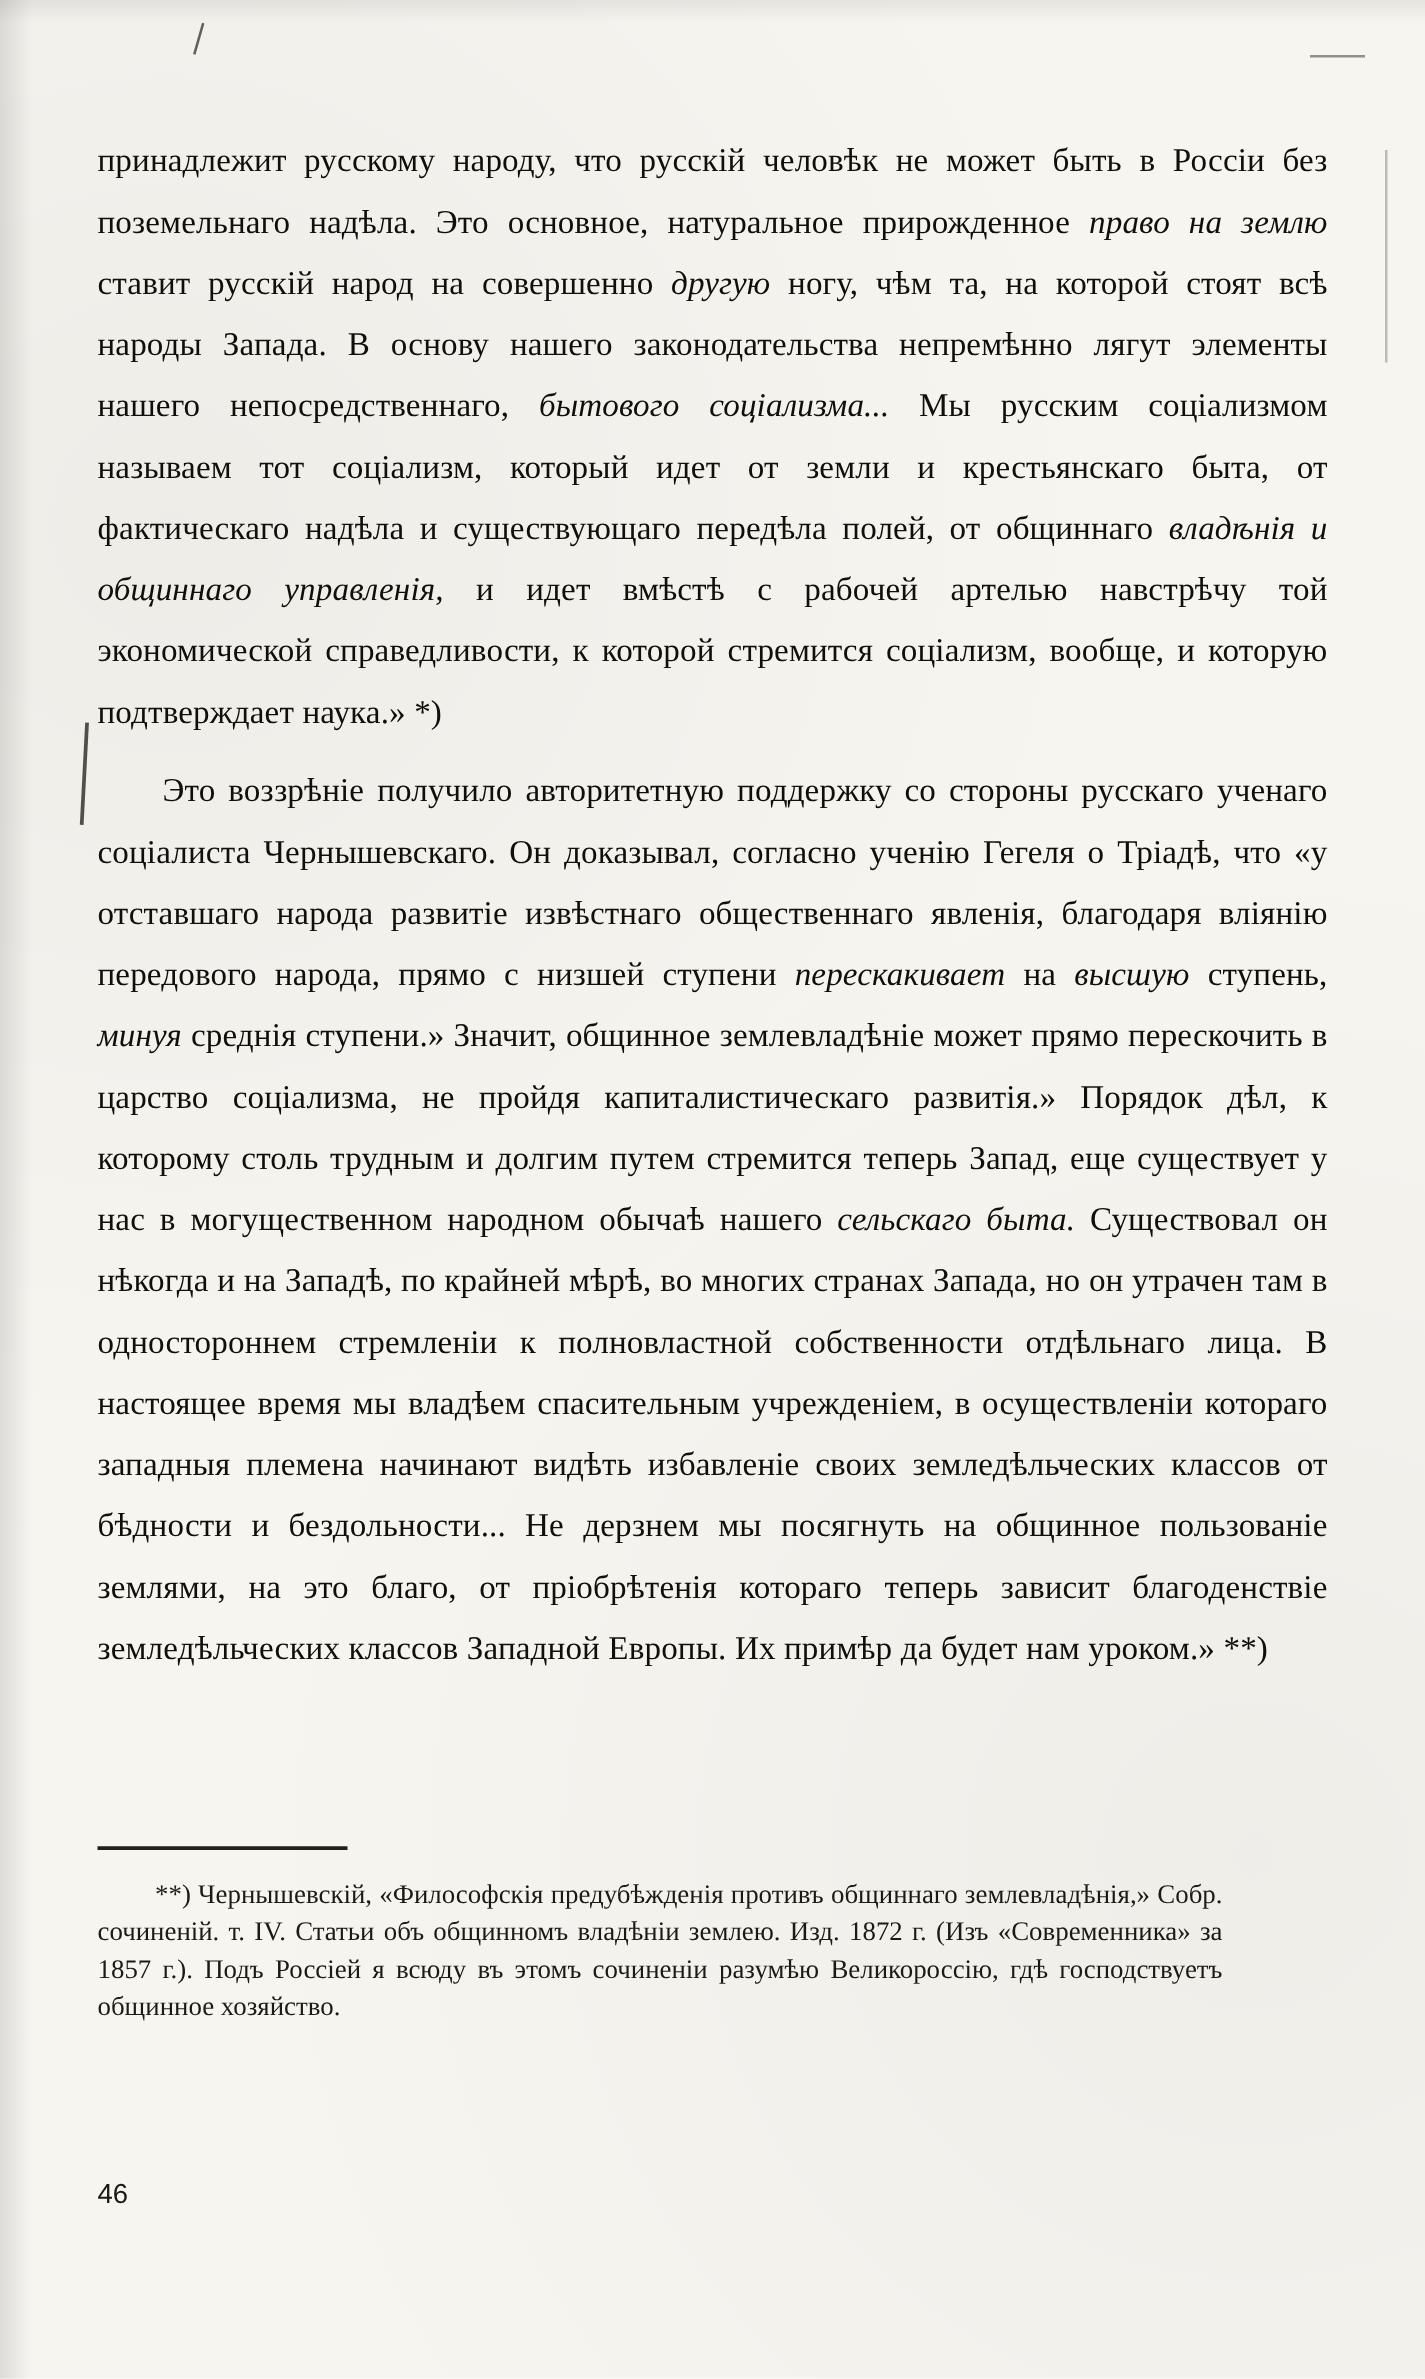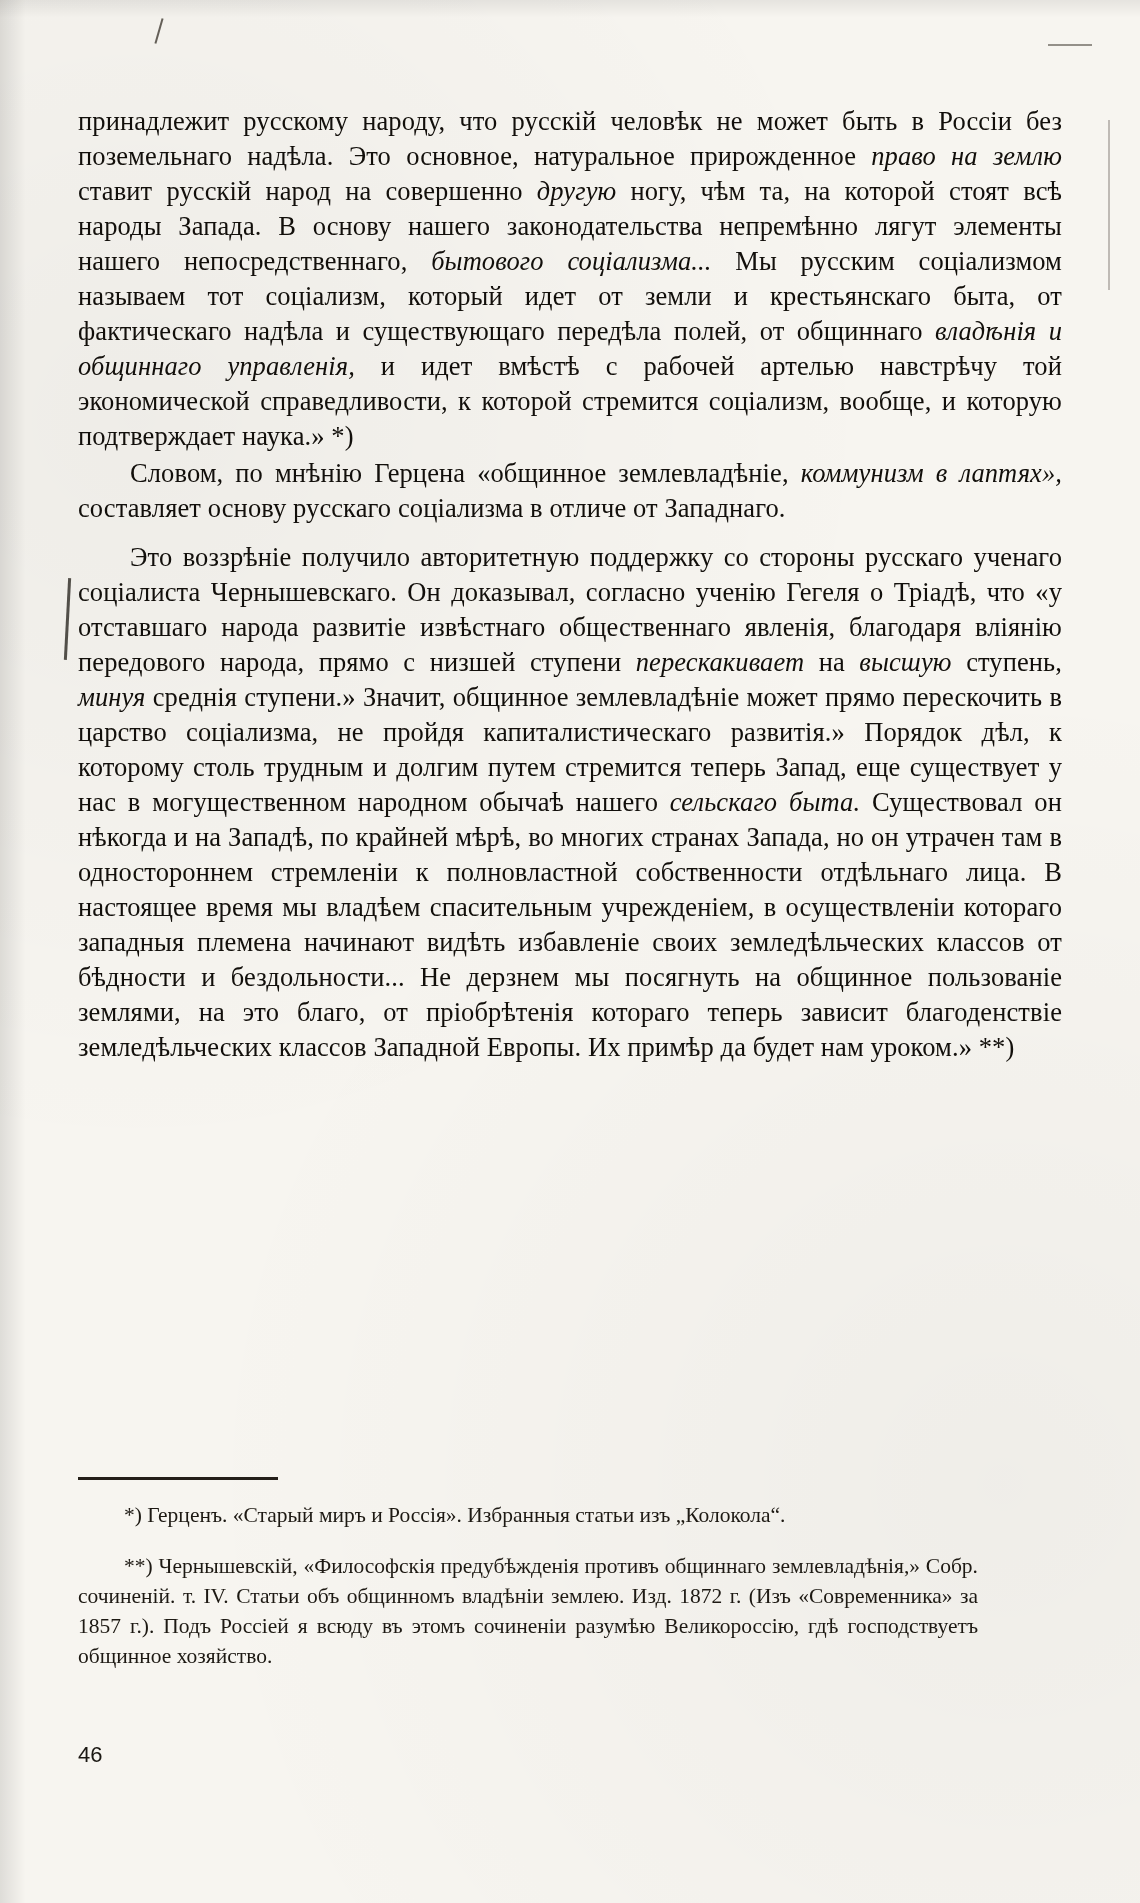--- a/index.html
+++ b/index.html
@@ -44,21 +44,21 @@
   }
   .text-column {
     position: absolute;
     left: 78px;
     top: 104px;
     width: 984px;
   }
   p.body-par {
     margin: 0;
     font-size: 26.5px;
-    line-height: 35px;
+    line-height: 49px;
     text-align: justify;
     text-justify: inter-word;
     letter-spacing: 0.1px;
     color: #120f0b;
   }
   p.body-par + p.body-par {
     margin-top: 2px;
   }
   p.indent {
     text-indent: 52px;
@@ -152,25 +152,23 @@
   <div class="margin-mark-a"></div>
   <div class="margin-mark-b"></div>
   <div class="margin-mark-c"></div>
   <div class="margin-mark-d"></div>
   <div class="speck" style="left:120px;top:700px;width:3px;height:3px;"></div>
   <div class="speck" style="left:640px;top:640px;width:4px;height:3px;"></div>
   <div class="speck" style="left:980px;top:1180px;width:3px;height:4px;"></div>
 
   <div class="text-column">
     <p class="body-par"><span>принадлежит русскому народу, что русскій человѣк не может быть в Россіи без поземельнаго надѣла. Это основное, натуральное прирожденное </span><i>право на землю</i><span> ставит русскій народ на совершенно </span><i>другую</i><span> ногу, чѣм та, на которой стоят всѣ народы Запада. В основу нашего законодательства непремѣнно лягут элементы нашего непосредственнаго, </span><i>бытового соціализма...</i><span> Мы русским соціализмом называем тот соціализм, который идет от земли и крестьянскаго быта, от фактическаго надѣла и существующаго передѣла полей, от общиннаго </span><i>владѣнія и общиннаго управленія,</i><span> и идет вмѣстѣ с рабочей артелью навстрѣчу той экономической справедливости, к которой стремится соціализм, вообще, и которую подтверждает наука.» *)</span></p>
-    <p class="body-par indent"><span>Словом, по мнѣнію Герцена «общинное землевладѣніе, </span><i>коммунизм в лаптях»,</i><span> составляет основу русскаго соціализма в отличе от Западнаго.</span></p>
     <p class="body-par indent par-gap"><span>Это воззрѣніе получило авторитетную поддержку со стороны русскаго ученаго соціалиста Чернышевскаго. Он доказывал, согласно ученію Гегеля о Тріадѣ, что «у отставшаго народа развитіе извѣстнаго общественнаго явленія, благодаря вліянію передового народа, прямо с низшей ступени </span><i>перескакивает</i><span> на </span><i>высшую</i><span> ступень, </span><i>минуя</i><span> среднія ступени.» Значит, общинное землевладѣніе может прямо перескочить в царство соціализма, не пройдя капиталистическаго развитія.» Порядок дѣл, к которому столь трудным и долгим путем стремится теперь Запад, еще существует у нас в могущественном народном обычаѣ нашего </span><i>сельскаго быта.</i><span> Существовал он нѣкогда и на Западѣ, по крайней мѣрѣ, во многих странах Запада, но он утрачен там в одностороннем стремленіи к полновластной собственности отдѣльнаго лица. В настоящее время мы владѣем спасительным учрежденіем, в осуществленіи котораго западныя племена начинают видѣть избавленіе своих земледѣльческих классов от бѣдности и бездольности... Не дерзнем мы посягнуть на общинное пользованіе землями, на это благо, от пріобрѣтенія котораго теперь зависит благоденствіе земледѣльческих классов Западной Европы. Их примѣр да будет нам уроком.» **)</span></p>
   </div>
 
   <div class="footnote-rule"></div>
 
   <div class="footnotes">
-    <p class="fn ind"><span>*) Герценъ. «Старый миръ и Россія». Избранныя статьи изъ „Колокола“.</span></p>
     <p class="fn ind"><span>**) Чернышевскій, «Философскія предубѣжденія противъ общиннаго землевладѣнія,» Собр. сочиненій. т. IV. Статьи объ общинномъ владѣніи землею. Изд. 1872 г. (Изъ «Современника» за 1857 г.). Подъ Россіей я всюду въ этомъ сочиненіи разумѣю Великороссію, гдѣ господствуетъ общинное хозяйство.</span></p>
   </div>
 
   <div class="page-number">46</div>
 </div>
 
 </body></html>

